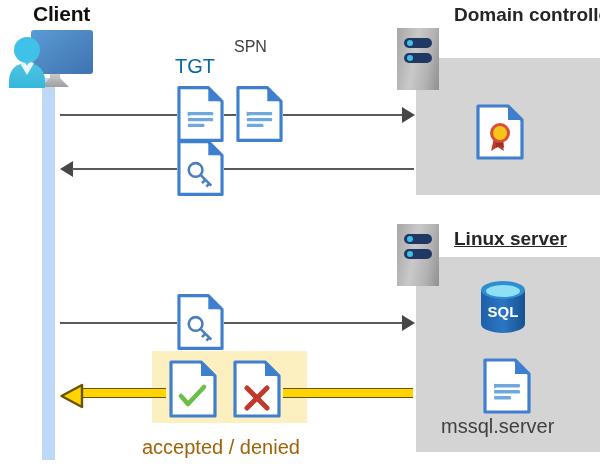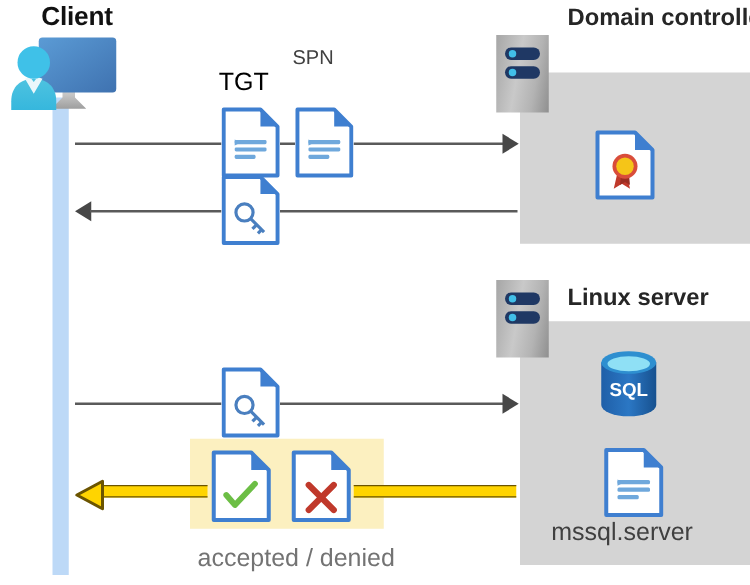--- a/index.html
+++ b/index.html
@@ -8,25 +8,25 @@
        -webkit-font-smoothing:antialiased;}
   #stage{position:absolute;left:0;top:0;width:488px;height:468px;}
 
   .abs{position:absolute;}
 
   
   .lbl{position:absolute;color:#3b3b3b;white-space:pre;}
 
   #client-title{left:33px;top:2px;font-size:21px;font-weight:bold;color:#111111;letter-spacing:-0.2px;}
   #dc-title{left:454px;top:2px;font-size:19px;font-weight:bold;color:#262626;line-height:25px;}
-  #linux-title{left:454px;top:226px;font-size:19px;font-weight:bold;color:#262626;line-height:25px;}
-  #tgt-label{left:175px;top:55px;font-size:20px;color:#000000;}
+  #linux-title{left:454px;top:226px;font-size:19px;font-weight:bold;color:#262626;line-height:25px;text-decoration:underline;}
+  #tgt-label{left:175px;top:55px;font-size:20px;color:#0369a1;}
   #spn-label{left:234px;top:38px;font-size:16px;color:#404040;}
   #keytab-label{left:441px;top:415px;font-size:20px;color:#404040;}
-  #accepted-label{left:158px;top:436px;font-size:20px;color:#737373;}
+  #accepted-label{left:142px;top:436px;font-size:20px;color:#a16207;}
 
   
   .panel{position:absolute;background:#d4d4d4;}
   #dc-panel{left:416px;top:58px;width:184px;height:137px;}
   #linux-panel{left:416px;top:257px;width:184px;height:195px;}
 
   
   #client-lifeline{position:absolute;left:42px;top:78px;width:13px;height:382px;background:#bdd9f7;}
 
   

